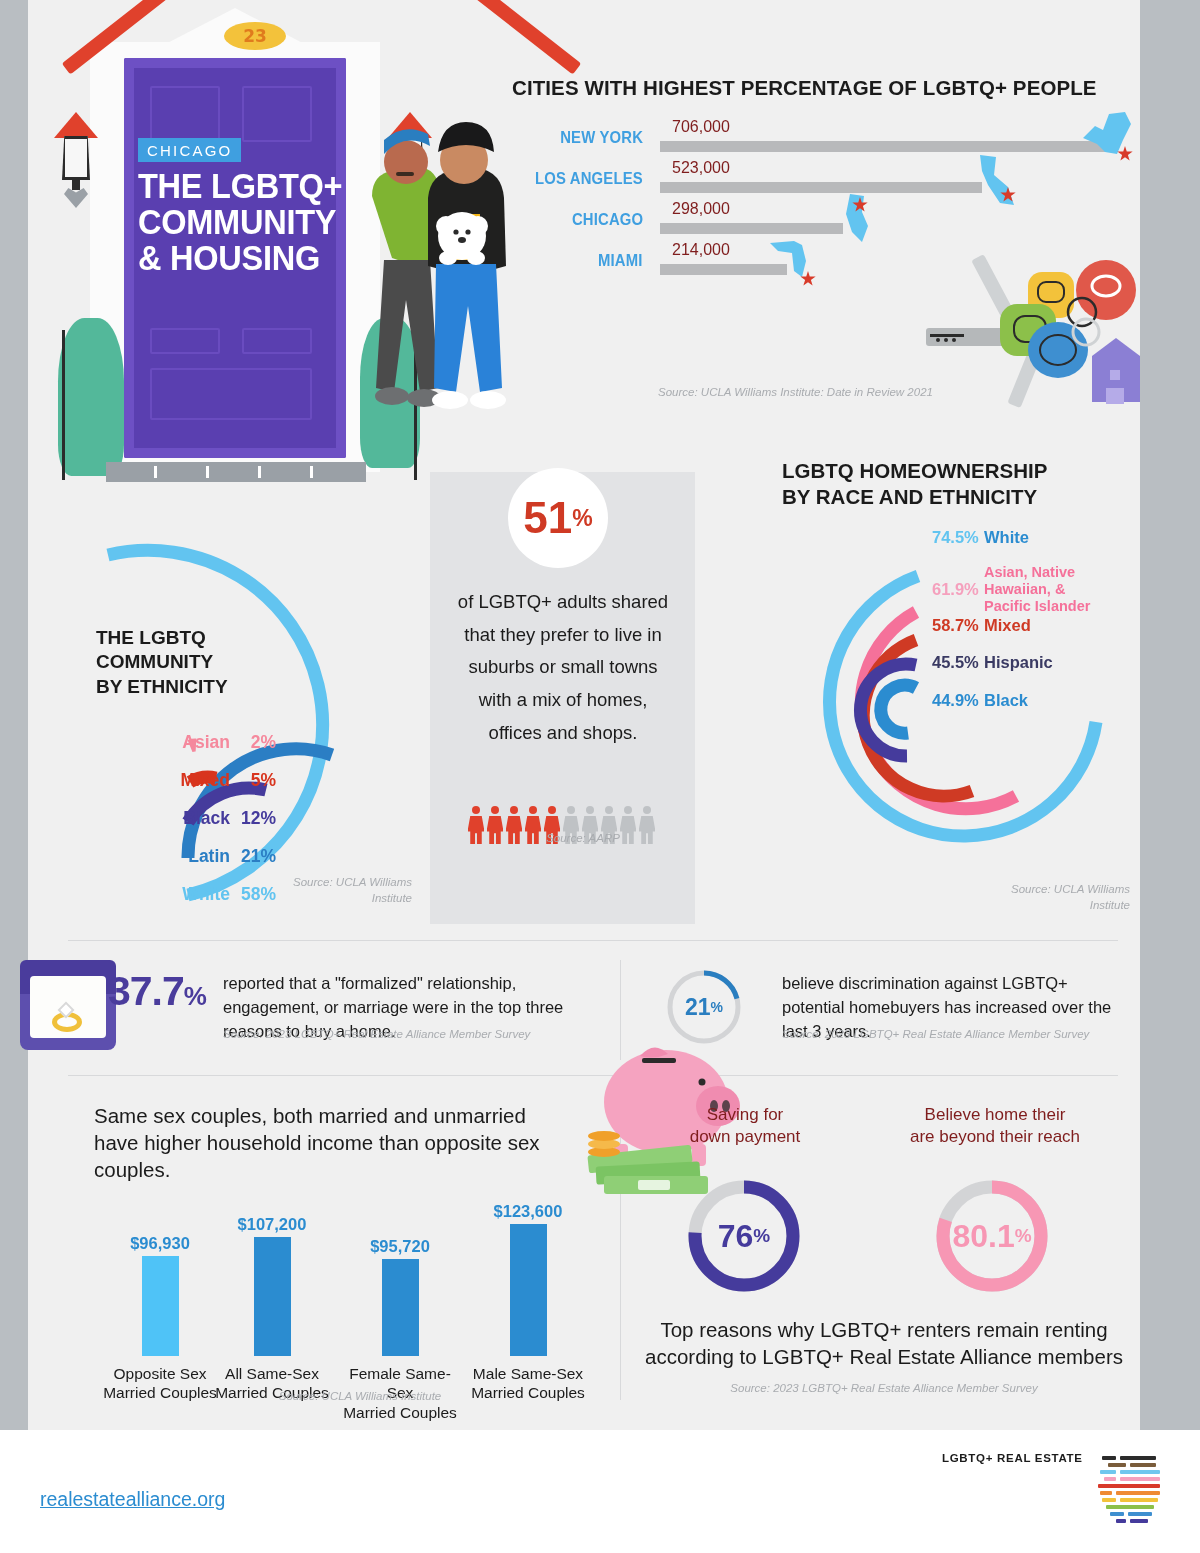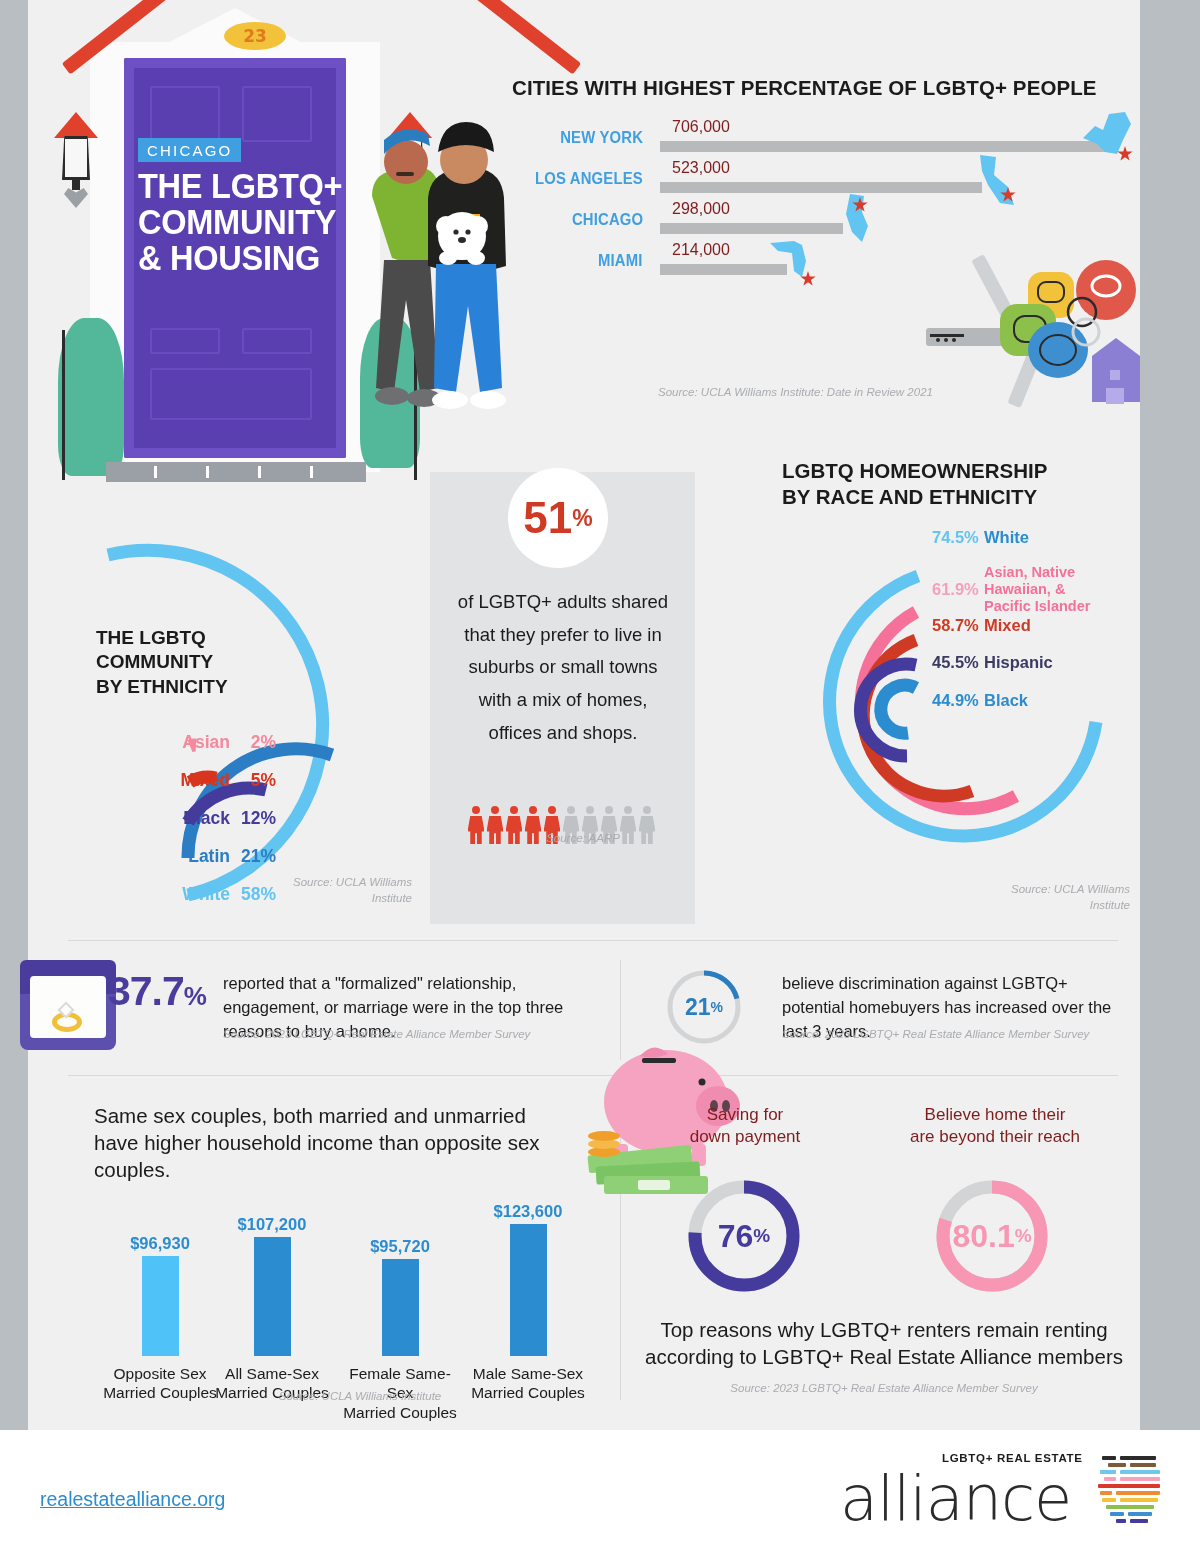--- a/index.html
+++ b/index.html
@@ -734,21 +734,20 @@
         </div>
     </div>
 
     <div class="renters-head">Top reasons why LGBTQ+ renters remain renting according to LGBTQ+ Real Estate Alliance members</div>
     <div class="renters-src">Source: 2023 LGBTQ+ Real Estate Alliance Member Survey</div>
   </div>
 
   <a class="foot-url" href="#">realestatealliance.org</a>
   <div class="logo">
     <div class="kicker">LGBTQ+ REAL ESTATE</div>
-    <div class="word">alliance</div>
     <div class="logo-mark">
       <span style="left:4px;  top:2px;  width:14px; background:#2b2b2b;"></span>
       <span style="left:22px; top:2px;  width:36px; background:#2b2b2b;"></span>
       <span style="left:10px; top:9px;  width:18px; background:#7a5c3a;"></span>
       <span style="left:32px; top:9px;  width:26px; background:#7a5c3a;"></span>
       <span style="left:2px;  top:16px; width:16px; background:#6fc7ee;"></span>
       <span style="left:22px; top:16px; width:40px; background:#6fc7ee;"></span>
       <span style="left:6px;  top:23px; width:12px; background:#f5a0bd;"></span>
       <span style="left:22px; top:23px; width:40px; background:#f5a0bd;"></span>
       <span style="left:0px;  top:30px; width:62px; background:#d8392a;"></span>

